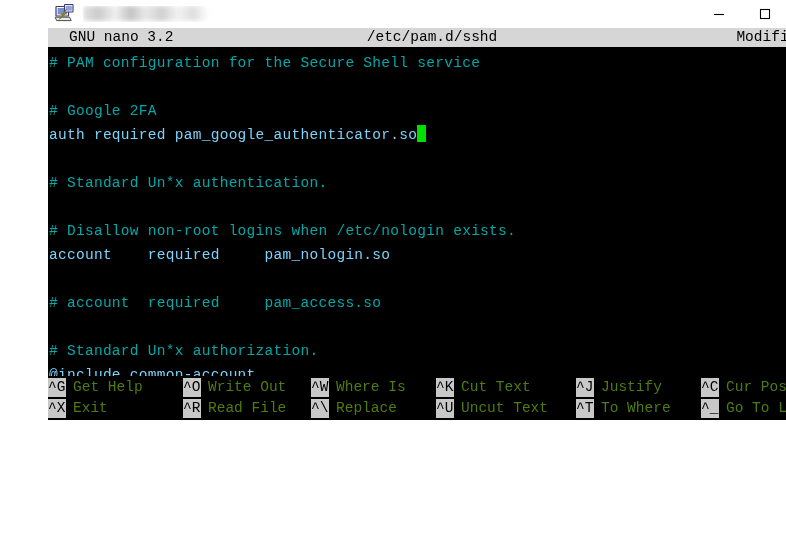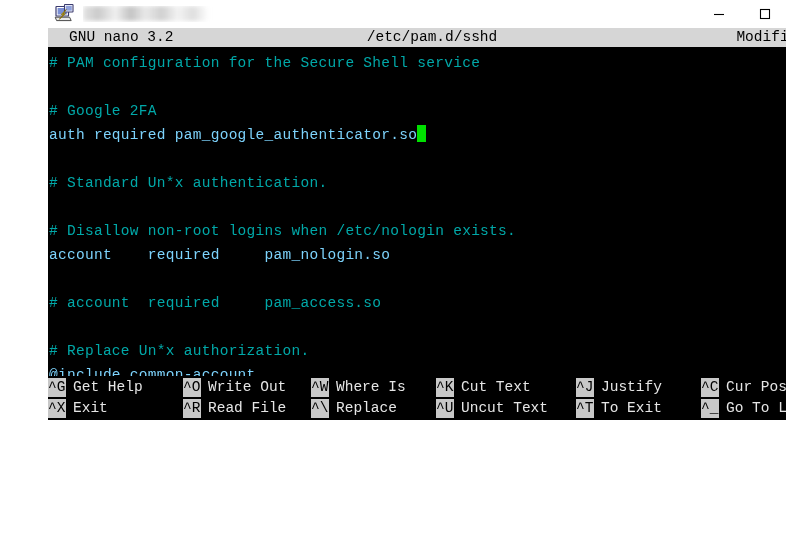--- a/index.html
+++ b/index.html
@@ -174,21 +174,21 @@
     display: inline-block;
     min-width: 18px;
     height: 19px;
     line-height: 19px;
     text-align: left;
     padding: 0 0 0 0;
     white-space: pre;
   }
   .help-label {
     margin-left: 7px;
-    color: #e5e5e5;
+    color: #4d7c0f;
     white-space: pre;
   }
 
   
   .scrollbar {
     flex: 0 0 18px;
     width: 18px;
     background: #f0f0f0;
     display: flex;
     flex-direction: column;
@@ -269,21 +269,21 @@
           <div class="line comment"><span># Google 2FA</span></div>
           <div class="line "><span>auth required pam_google_authenticator.so</span><span class="cursor"></span></div>
           <div class="line blank"><span> </span></div>
           <div class="line comment"><span># Standard Un*x authentication.</span></div>
           <div class="line blank"><span> </span></div>
           <div class="line comment"><span># Disallow non-root logins when /etc/nologin exists.</span></div>
           <div class="line "><span>account    required     pam_nologin.so</span></div>
           <div class="line blank"><span> </span></div>
           <div class="line comment"><span># account  required     pam_access.so</span></div>
           <div class="line blank"><span> </span></div>
-          <div class="line comment"><span># Replace Un*x authorization.</span></div>
+          <div class="line comment"><span># Standard Un*x authorization.</span></div>
           <div class="line "><span>@include common-account</span></div>
           <div class="line blank"><span> </span></div>
         </div>
 
       <div class="helpbar" id="helpbar">
           <div class="help-col" style="width: 135px;">
             <div class="help-entry"><span class="help-key">^G</span><span class="help-label">Get Help</span></div>
             <div class="help-entry"><span class="help-key">^X</span><span class="help-label">Exit</span></div>
           </div>
           <div class="help-col" style="width: 128px;">
@@ -293,21 +293,21 @@
           <div class="help-col" style="width: 125px;">
             <div class="help-entry"><span class="help-key">^W</span><span class="help-label">Where Is</span></div>
             <div class="help-entry"><span class="help-key">^\</span><span class="help-label">Replace</span></div>
           </div>
           <div class="help-col" style="width: 140px;">
             <div class="help-entry"><span class="help-key">^K</span><span class="help-label">Cut Text</span></div>
             <div class="help-entry"><span class="help-key">^U</span><span class="help-label">Uncut Text</span></div>
           </div>
           <div class="help-col" style="width: 125px;">
             <div class="help-entry"><span class="help-key">^J</span><span class="help-label">Justify</span></div>
-            <div class="help-entry"><span class="help-key">^T</span><span class="help-label">To Exit</span></div>
+            <div class="help-entry"><span class="help-key">^T</span><span class="help-label">To Where</span></div>
           </div>
           <div class="help-col">
             <div class="help-entry"><span class="help-key">^C</span><span class="help-label">Cur Pos</span></div>
             <div class="help-entry"><span class="help-key">^_</span><span class="help-label">Go To Line</span></div>
           </div>
         </div>
 
     </div>
 
     <div class="scrollbar">

